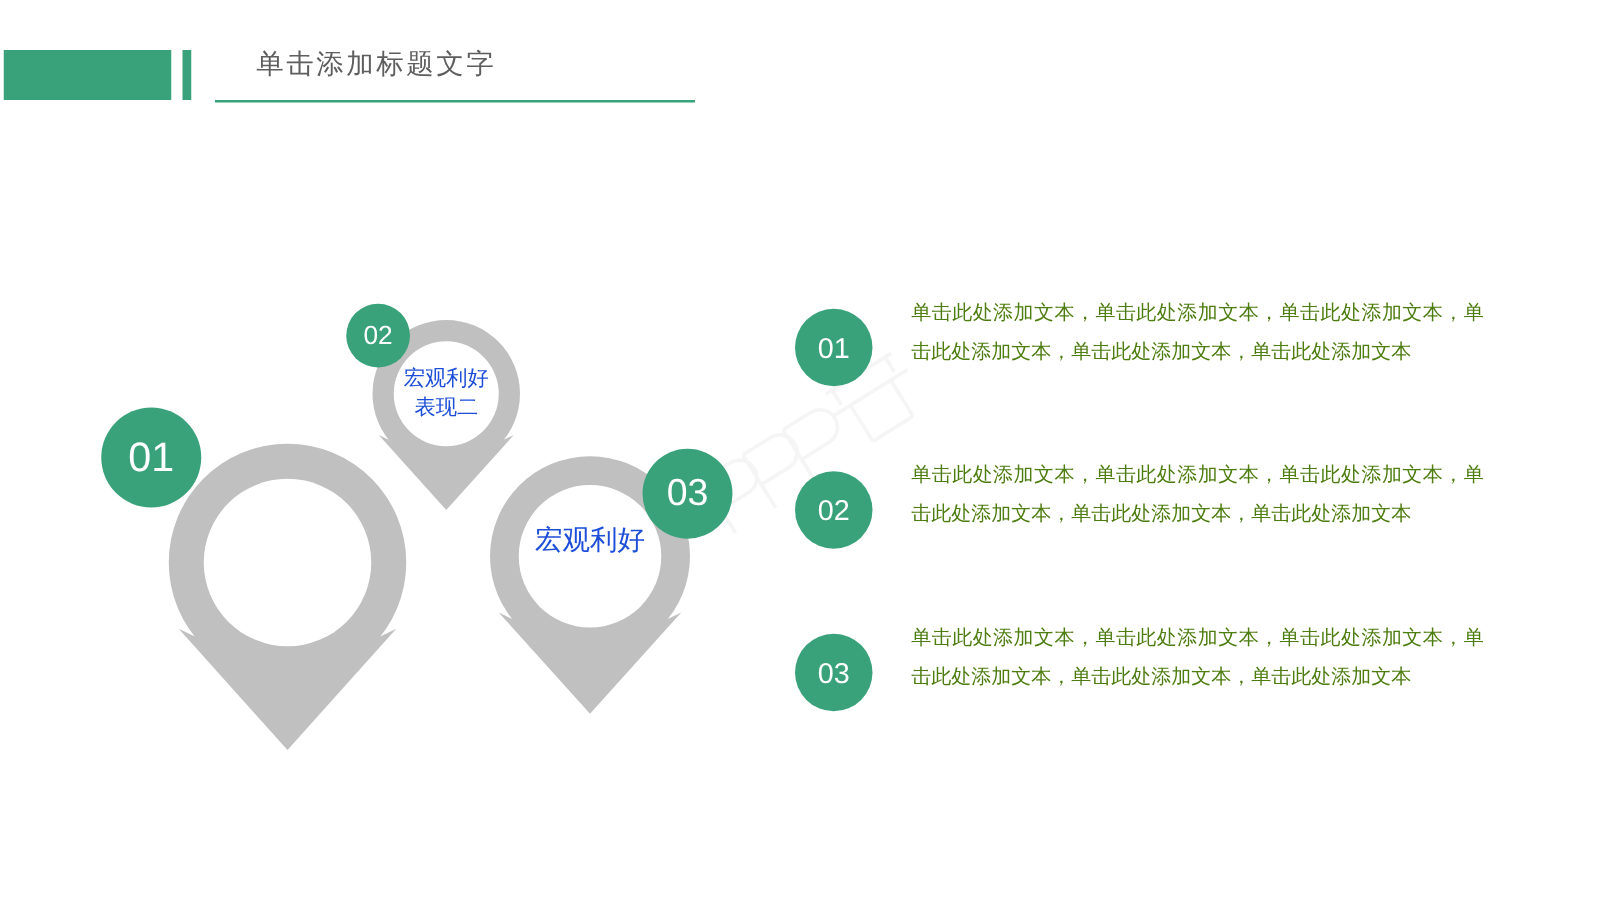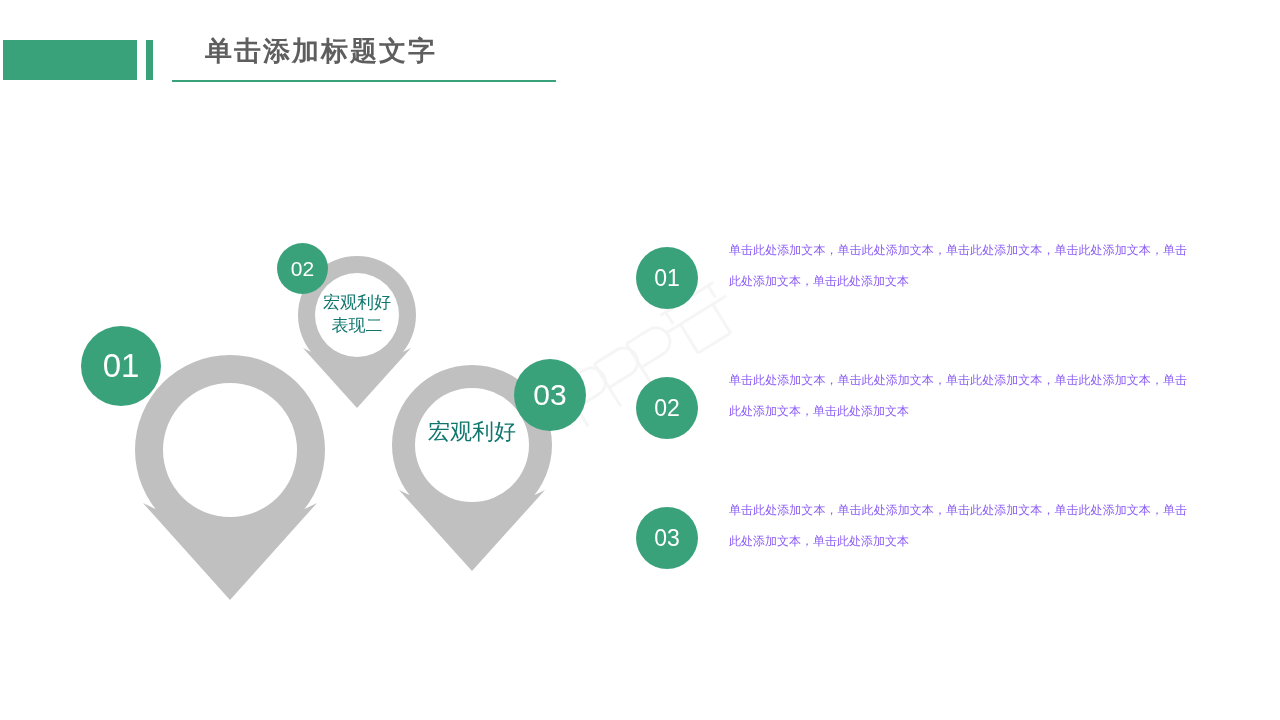--- a/index.html
+++ b/index.html
@@ -37,26 +37,26 @@
     left: 146px;
     top: 40px;
     width: 7px;
     height: 40px;
     background: #3aa27b;
   }
   .header-title {
     position: absolute;
     left: 205px;
     top: 28px;
-    font-size: 27px;
+    font-size: 22px;
     line-height: 46px;
     color: #5e5e5e;
     letter-spacing: 2px;
     white-space: nowrap;
-    font-weight: bold;
+    font-weight: normal;
   }
   .header-underline {
     position: absolute;
     left: 172px;
     top: 80px;
     width: 384px;
     height: 2px;
     background: #3aa27b;
   }
 
@@ -75,21 +75,21 @@
   
   .pin {
     position: absolute;
   }
   .pin svg { display: block; overflow: visible; }
   .pin-label {
     position: absolute;
     left: 0;
     width: 100%;
     text-align: center;
-    color: #0f766e;
+    color: #1d4ed8;
     white-space: nowrap;
     pointer-events: none;
   }
   .pin-label .l1, .pin-label .l2 { display: block; }
 
   #pin-1 { left: 135px; top: 355px; width: 190px; height: 245px; }
 
   #pin-2 { left: 298px; top: 256px; width: 118px; height: 152px; }
   #pin-2 .pin-label { top: 35px; font-size: 17px; line-height: 23px; }
 
@@ -134,23 +134,23 @@
     display: flex;
     align-items: center;
     justify-content: center;
     font-size: 23px;
   }
   .content-text {
     position: absolute;
     left: 93px;
     top: 0;
     width: 458px;
-    font-size: 12px;
+    font-size: 16px;
     line-height: 31px;
-    color: #8b5cf6;
+    color: #4d7c0f;
     text-align: justify;
     text-justify: inter-ideograph;
   }
 </style>
 </head>
 <body>
 
 <div class="slide">
 
   <div class="header-green-block"></div>

